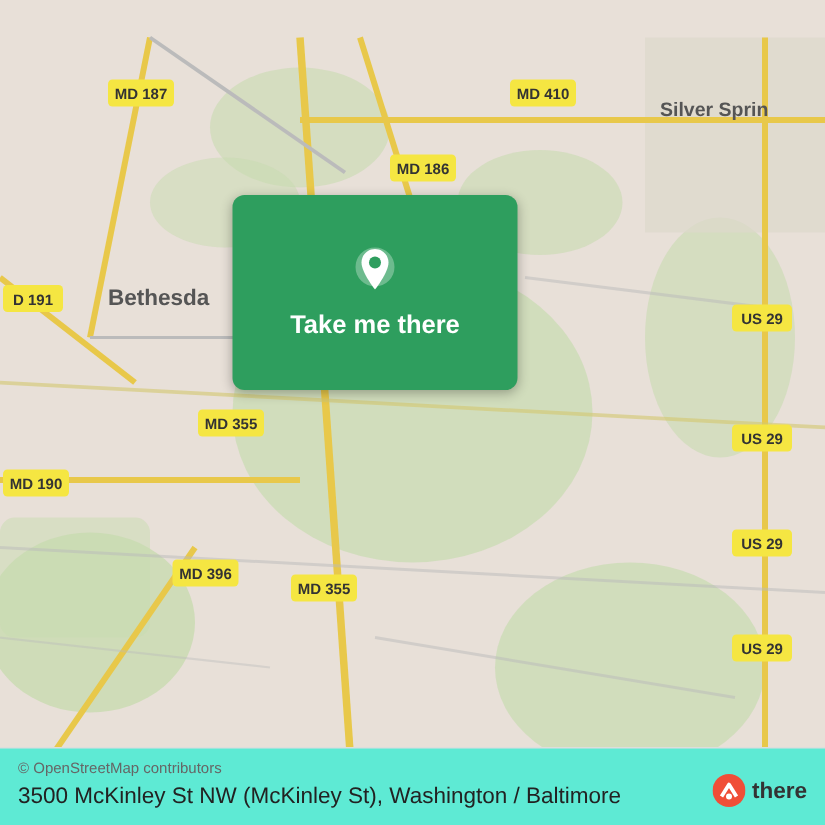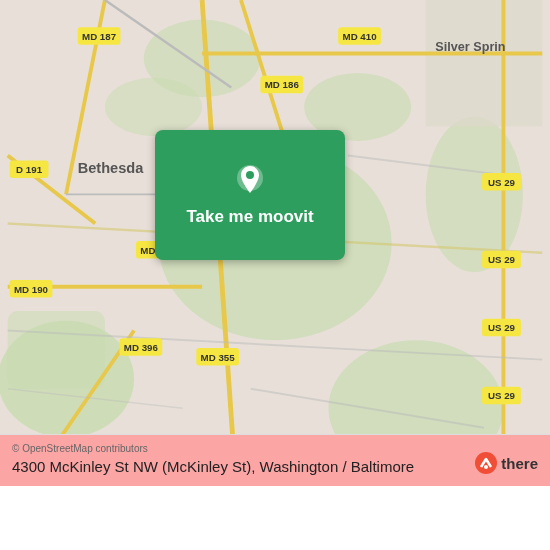--- a/index.html
+++ b/index.html
@@ -7,21 +7,21 @@
       width: 550px;
       height: 550px;
       overflow: hidden;
       font-family: Arial, sans-serif;
       position: relative;
     }
 
     
     .map-container {
       width: 550px;
-      height: 486px;
+      height: 550px;
       position: relative;
       background-color: #e8e0d8;
       overflow: hidden;
     }
 
     
     .map-svg {
       position: absolute;
       top: 0; left: 0;
       width: 100%; height: 100%;
@@ -56,21 +56,21 @@
       font-weight: bold;
       text-align: center;
     }
 
     
     .bottom-bar {
       position: absolute;
       bottom: 0;
       left: 0;
       right: 0;
-      background: #fca5a5;
+      background: #5eead4;
       padding: 8px 12px 10px 12px;
       border-top: 1px solid #ddd;
     }
 
     .attribution {
       font-size: 10px;
       color: #666;
       margin-bottom: 3px;
     }
 
@@ -186,26 +186,26 @@
   </svg>
 
   <div class="take-me-there-overlay">
 
     <svg class="location-pin" viewBox="0 0 36 36" fill="none" xmlns="http://www.w3.org/2000/svg">
       <circle cx="18" cy="15" r="13" fill="white" opacity="0.3"></circle>
       <path d="M18 3C13.03 3 9 7.03 9 12C9 18.75 18 30 18 30C18 30 27 18.75 27 12C27 7.03 22.97 3 18 3Z" fill="white"></path>
       <circle cx="18" cy="12" r="4" fill="#2e9e5e"></circle>
     </svg>
 
-    <span class="take-me-there-label">Take me moovit</span>
+    <span class="take-me-there-label">Take me there</span>
   </div>
 
   <div class="bottom-bar">
     <div class="attribution">© OpenStreetMap contributors</div>
-    <div class="location-name">4300 McKinley St NW (McKinley St), Washington / Baltimore</div>
+    <div class="location-name">3500 McKinley St NW (McKinley St), Washington / Baltimore</div>
 
     <div class="moovit-logo">
       <svg class="moovit-icon" viewBox="0 0 22 22" xmlns="http://www.w3.org/2000/svg">
         <circle cx="11" cy="11" r="11" fill="#f04e37"></circle>
         <path d="M6 15 L11 7 L16 15" fill="none" stroke="white" stroke-width="2.5" stroke-linejoin="round"></path>
         <circle cx="11" cy="15" r="2" fill="white"></circle>
       </svg>
       <span class="moovit-text">there</span>
     </div>
   </div>

